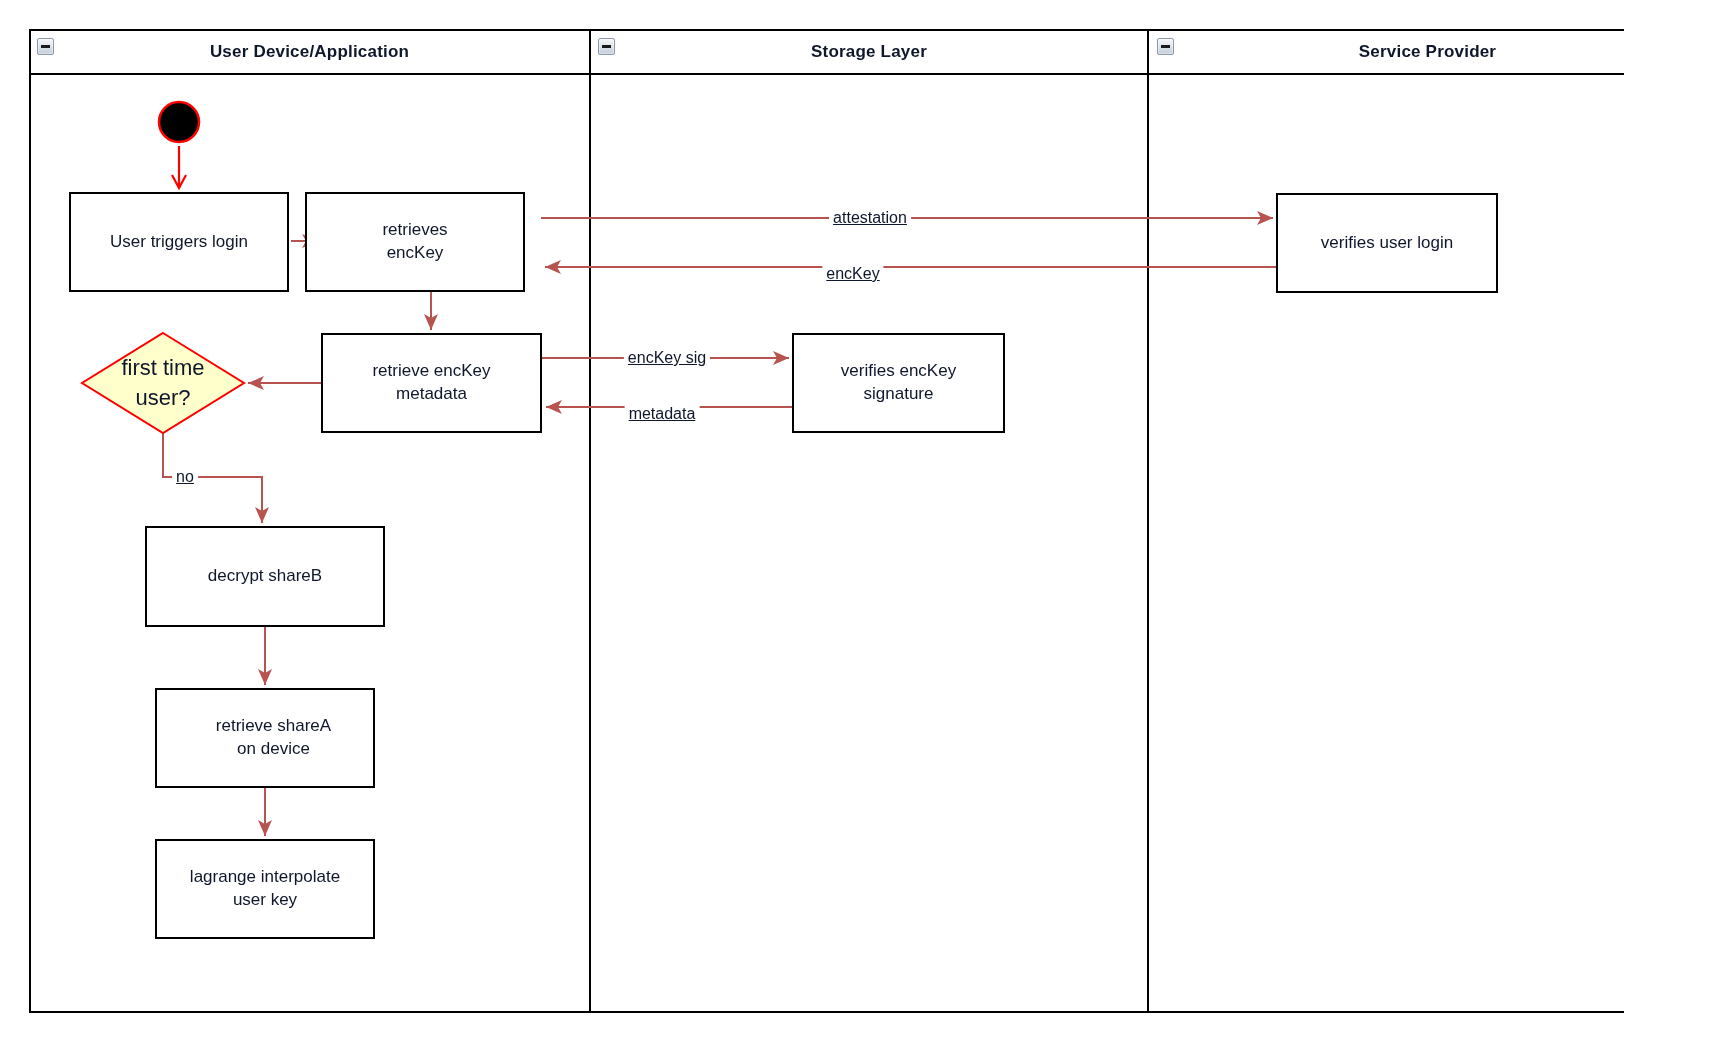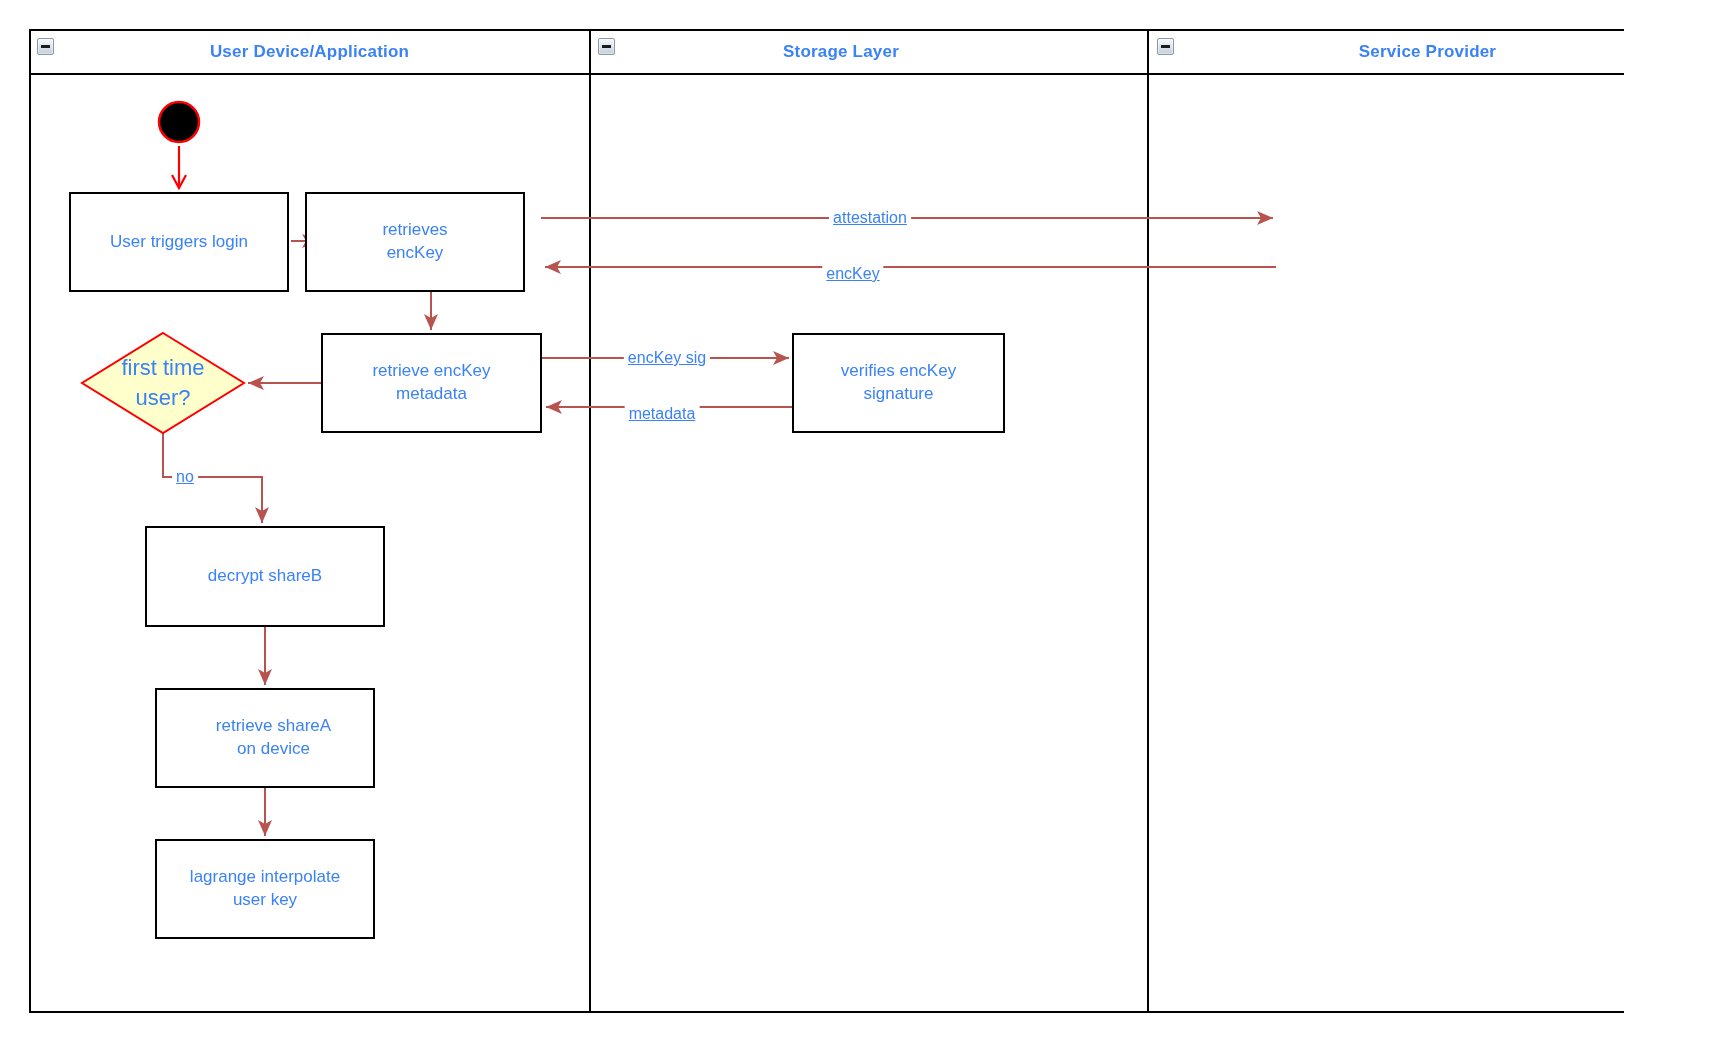--- a/index.html
+++ b/index.html
@@ -1,39 +1,39 @@
 <!DOCTYPE html>
 <html><head>
 <meta charset="utf-8">
 <style>
   html,body{margin:0;padding:0;background:#ffffff;}
   .canvas{
     position:relative;
     width:1624px;height:1038px;
     background:#ffffff;
     font-family:"Liberation Sans","DejaVu Sans",sans-serif;
-    color:#3b82f6;
+    color:#0f172a;
     overflow:hidden;
     border-radius:21px;
   }
   .pool{
     position:absolute;left:29px;top:29px;width:1677px;height:984px;
     border:2px solid #000;box-sizing:border-box;background:transparent;
   }
   .header-sep{position:absolute;left:29px;top:73px;width:1677px;height:2px;background:#000;}
   .lane-divider{position:absolute;top:29px;height:984px;width:2px;background:#000;}
   .divider-1{left:589px;}
   .divider-2{left:1147px;}
   .lane-header{
     position:absolute;top:31px;height:42px;
     display:flex;align-items:center;justify-content:center;
     font-weight:bold;font-size:17px;letter-spacing:.2px;
   }
   .lh-1{left:31px;width:557px;}
-  .lh-2{left:564px;width:554px;}
+  .lh-2{left:592px;width:554px;}
   .lh-3{left:1150px;width:555px;text-align:right;}
   .collapse-btn{
     position:absolute;width:17px;height:17px;box-sizing:border-box;
     border:1px solid #8d99a6;border-radius:2px;
     background:linear-gradient(#f6f9fc,#c3cedb);
     display:flex;align-items:center;justify-content:center;
     box-shadow:inset 0 0 0 1px #ffffff66;cursor:pointer;
   }
   .cb-1{left:37px;top:38px;}
   .cb-2{left:598px;top:38px;}
@@ -137,20 +137,21 @@
 
   <div class="box" style="left:155px;top:688px;width:220px;height:100px;padding-left:17px;">retrieve shareA
 on device</div>
 
   <div class="box" style="left:155px;top:839px;width:220px;height:100px;">lagrange interpolate
 user key</div>
 
   <div class="box" style="left:792px;top:333px;width:213px;height:100px;">verifies encKey
 signature</div>
 
+  <div class="box" style="left:1276px;top:193px;width:222px;height:100px;">verifies user login</div>
 
   <div class="diamond-label">first time
 user?</div>
 
   <div class="edge-label" style="left:870px;top:218px;">attestation</div>
 
   <div class="edge-label" style="left:853px;top:274px;">encKey</div>
 
   <div class="edge-label" style="left:667px;top:358px;">encKey sig</div>
 

